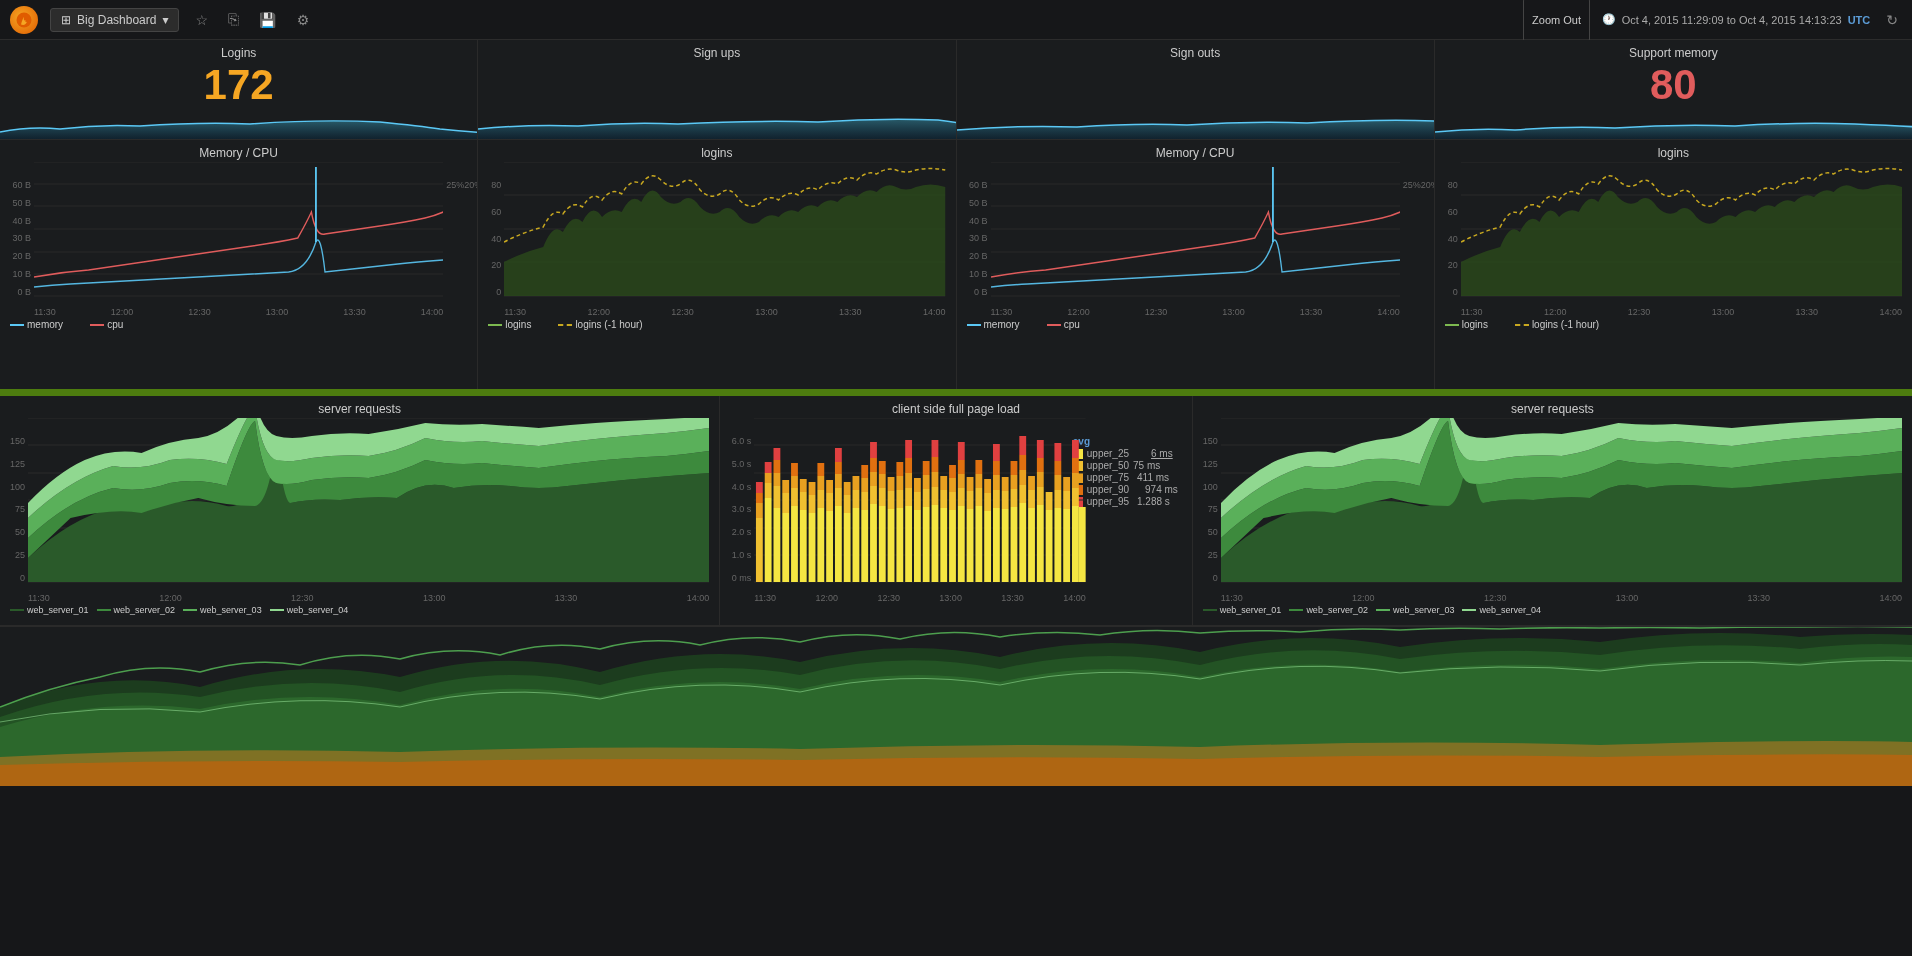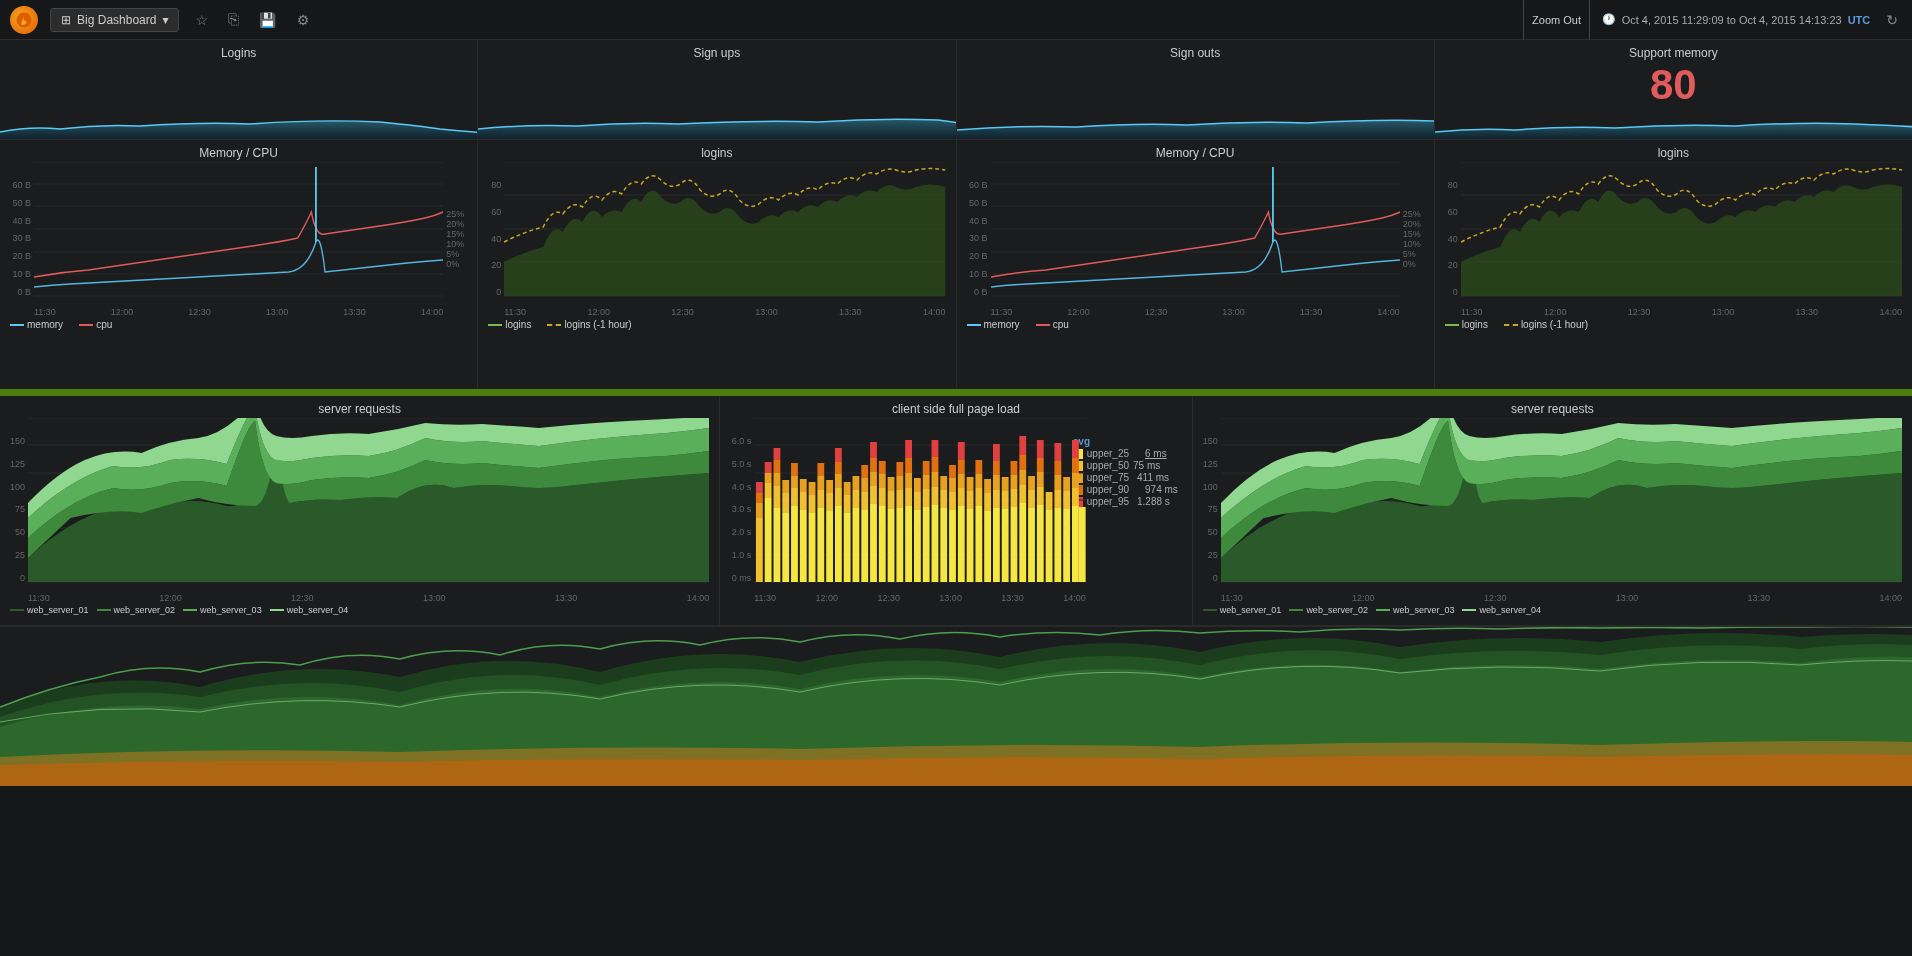--- a/index.html
+++ b/index.html
@@ -124,21 +124,21 @@
     }
     .chart-panel:last-child { border-right: none; }
     .chart-title {
       text-align: center;
       font-size: 12px;
       color: #cccccc;
       margin-bottom: 2px;
     }
     .chart-legend {
       display: flex;
-      gap: 16px;
+      gap: 27px;
       padding: 2px 4px;
       font-size: 10px;
       align-items: center;
     }
     .legend-item {
       display: flex;
       align-items: center;
       gap: 3px;
     }
     .legend-dot {
@@ -192,22 +192,22 @@
       text-align: right;
       padding-right: 3px;
     }
     .y-axis-right {
       position: absolute;
       right: 0;
       top: 18px;
       bottom: 20px;
       width: 28px;
       display: flex;
-      flex-direction: column;
-      justify-content: center;
+      flex-direction: row;
+      justify-content: flex-start;
       font-size: 9px;
       color: #666;
       text-align: left;
       padding-left: 3px;
     }
 
     
     .pageload-legend {
       position: absolute;
       top: 18px;
@@ -252,20 +252,21 @@
     <span>🕐</span>
     <span>Oct 4, 2015 11:29:09 to Oct 4, 2015 14:13:23</span>
     <span class="utc">UTC</span>
   </div>
   <span class="nav-icon">↻</span>
 </div>
 
 <div class="stat-row">
   <div class="stat-panel">
     <div class="stat-title">Logins</div>
+    <div class="stat-value orange">172</div>
     <div class="sparkline-container">
       <svg width="100%" height="35" preserveAspectRatio="none">
         <defs>
           <linearGradient id="blueGrad" x1="0" y1="0" x2="0" y2="1">
             <stop offset="0%" stop-color="#2a6070" stop-opacity="0.9"></stop>
             <stop offset="100%" stop-color="#0d2535" stop-opacity="0.7"></stop>
           </linearGradient>
         </defs>
         <path d="M0,28 Q30,22 60,25 Q100,20 140,22 Q200,18 250,20 Q320,15 380,18 Q420,22 440,25 Q470,28 500,30 L500,35 L0,35Z" fill="url(#blueGrad)"></path>
         <path d="M0,28 Q30,22 60,25 Q100,20 140,22 Q200,18 250,20 Q320,15 380,18 Q420,22 440,25 Q470,28 500,30" fill="none" stroke="#5bc8f5" stroke-width="1.5"></path>
@@ -568,21 +569,21 @@
           <span>2.0 s</span>
           <span>1.0 s</span>
           <span>0 ms</span>
       </div>
 
       <div class="pageload-legend">
         <div class="avg">avg</div>
         <div class="legend-row">
             <span class="legend-square" style="background:#f5e642;"></span>
             <span>upper_25</span>
-            <span style="margin-left:12px;text-decoration:underline;">6 ms</span>
+            <span style="margin-left:18px;text-decoration:underline;">6 ms</span>
           </div>
         <div class="legend-row">
             <span class="legend-square" style="background:#f0c030;"></span>
             <span>upper_50</span>
             <span style="">75 ms</span>
           </div>
         <div class="legend-row">
             <span class="legend-square" style="background:#e8a020;"></span>
             <span>upper_75</span>
             <span style="margin-left:4px;text-align:right;">411 ms</span>

